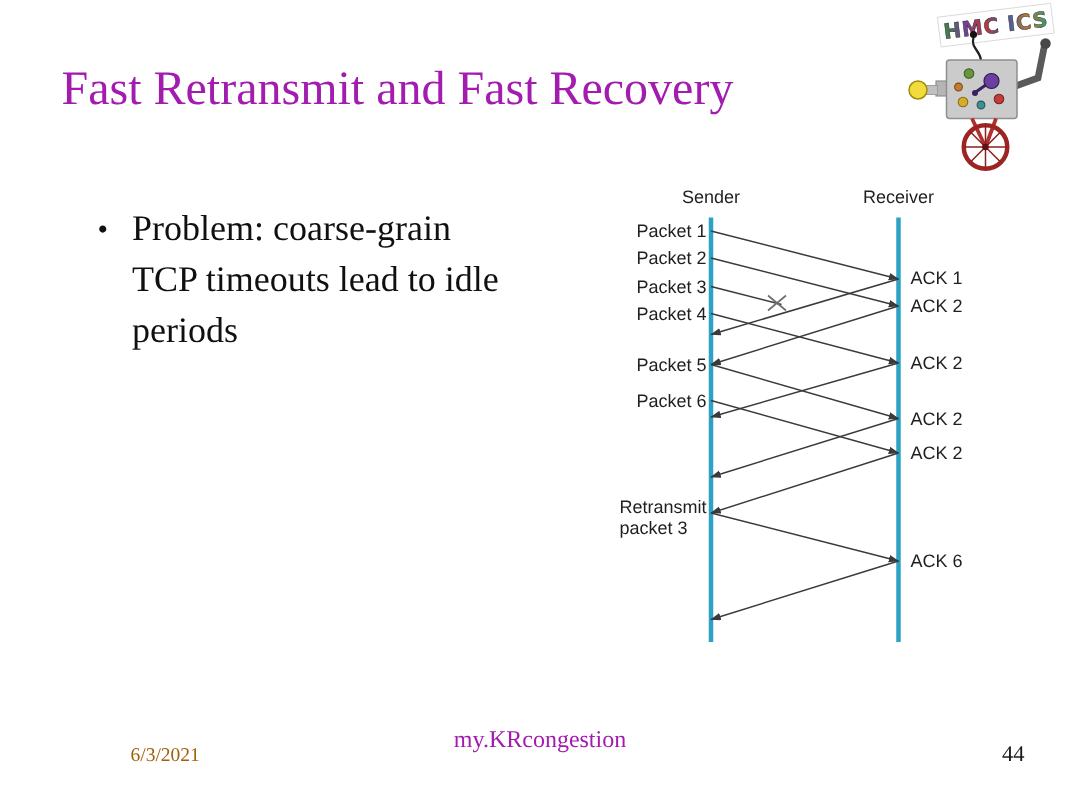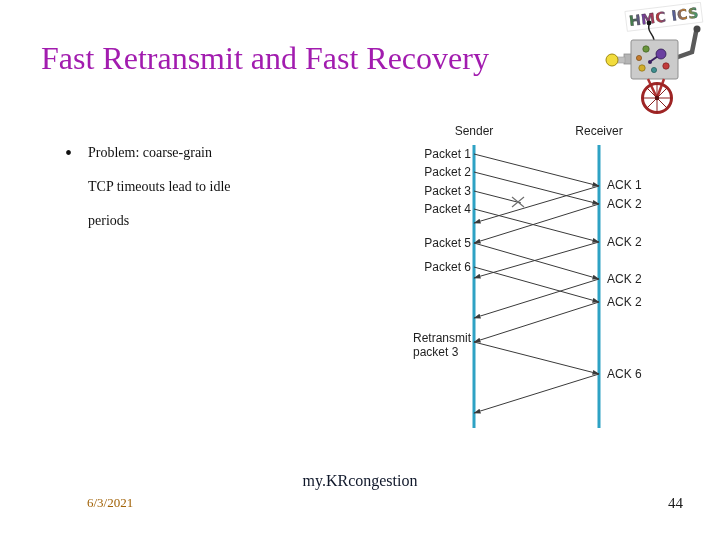--- a/index.html
+++ b/index.html
@@ -10,42 +10,42 @@
   .title{
     position:absolute;left:41px;top:40px;width:600px;
     font-size:32px;line-height:1.15;color:#a21caf;white-space:nowrap;
   }
   .bullets{
     position:absolute;left:63px;top:136px;width:300px;
     list-style:none;margin:0;padding:0;
   }
   .bullets li{
     position:relative;padding-left:25px;margin:0 0 8px 0;
-    font-size:14px;line-height:34px;color:#101010;white-space:pre-line;
+    font-size:24px;line-height:34px;color:#101010;white-space:pre-line;
   }
   .bullets li::before{
     content:"\2022";position:absolute;left:2px;top:0;
     font-size:20px;color:#101010;
   }
   .diagram{position:absolute;left:405px;top:115px;}
   .diagram text{
     font-family:"Liberation Sans","DejaVu Sans",sans-serif;
     font-size:12px;fill:#1f1f1f;
   }
   .logo{position:absolute;left:604px;top:2px;}
   .logo .banner-text{
     font-family:"DejaVu Sans",sans-serif;font-size:14px;font-weight:bold;
     letter-spacing:0.5px;stroke:#333;stroke-width:0.35;
   }
   .footer-date{
     position:absolute;left:87px;top:495px;font-size:13px;color:#a16207;
   }
   .footer-center{
-    position:absolute;left:0;top:472px;width:720px;text-align:center;
-    font-size:16px;color:#0f172a;
+    position:absolute;left:0;top:485px;width:720px;text-align:center;
+    font-size:16px;color:#a21caf;
   }
   .footer-page{
     position:absolute;left:668px;top:495px;font-size:15px;color:#1a1a1a;
   }
 </style>
 </head>
 <body>
 
 <div class="slide">
 

